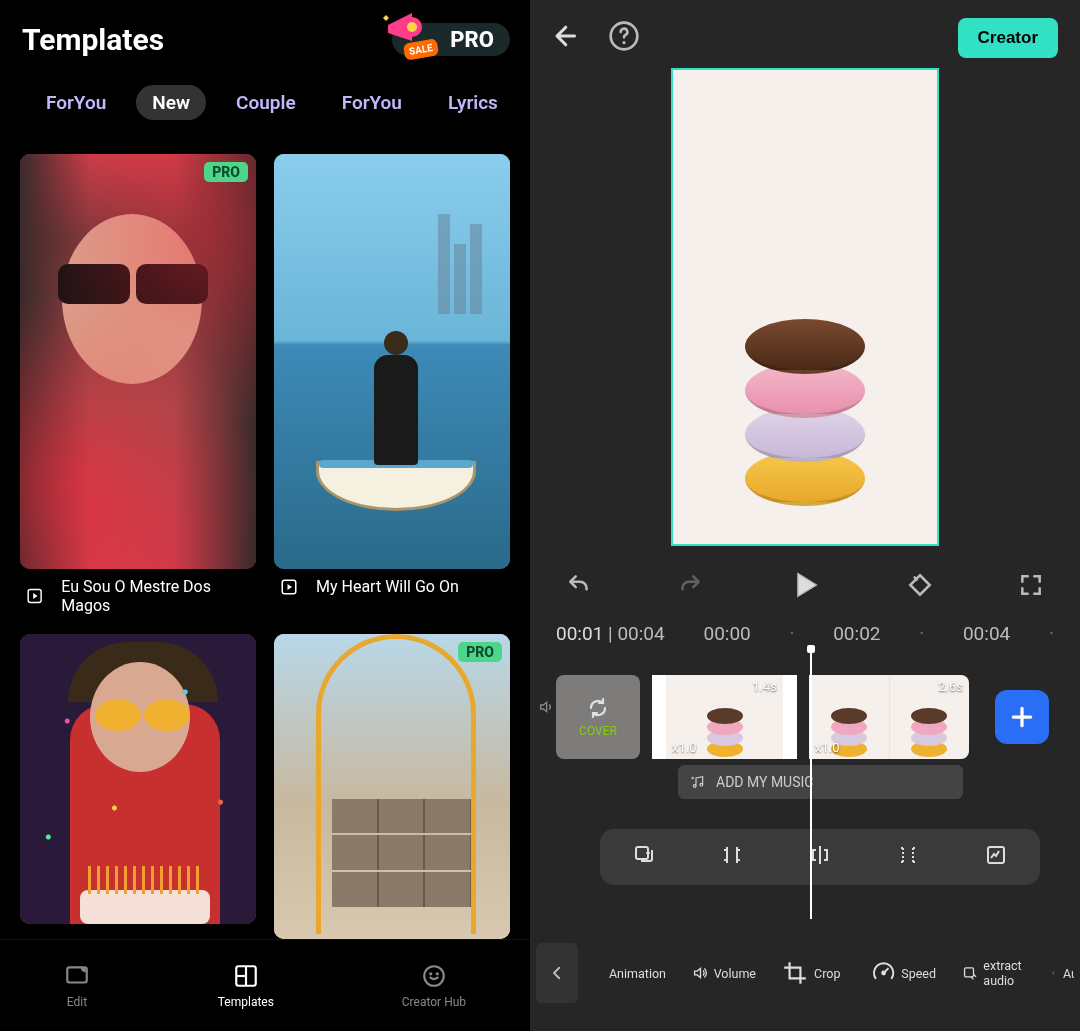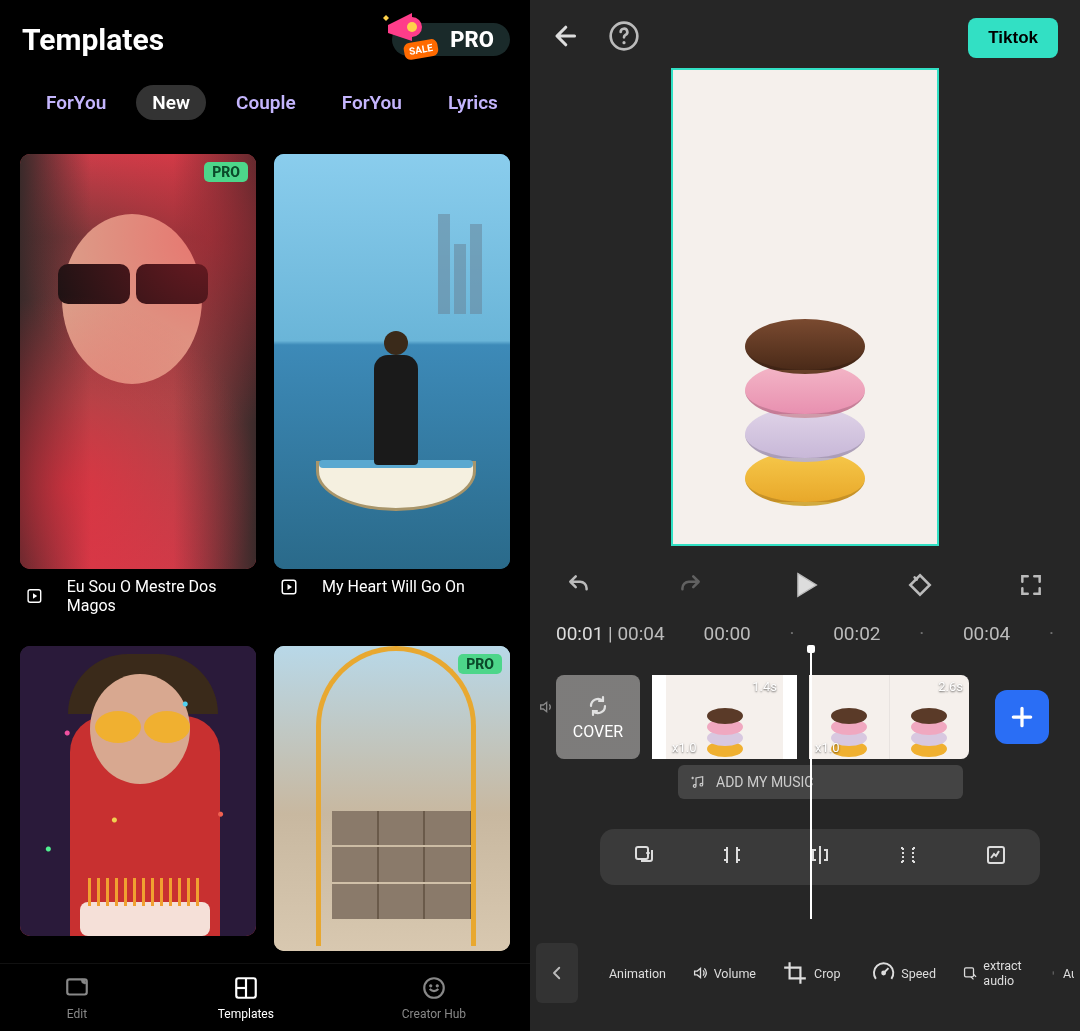--- a/index.html
+++ b/index.html
@@ -113,33 +113,33 @@
     background: #4dd68a;
     color: #0a4a2a;
     font-size: 14px;
     font-weight: 800;
     padding: 2px 8px;
     border-radius: 5px;
   }
   .template-label-row {
     display: flex;
     align-items: center;
-    gap: 24px;
+    gap: 18px;
     color: #fff;
     font-size: 16px;
     padding-left: 6px;
   }
   .reel-icon {
     width: 18px;
     height: 18px;
     fill: #fff;
   }
   
   .bottom-nav {
-    height: 68px;
+    height: 92px;
     background: #000;
     display: flex;
     justify-content: space-around;
     align-items: center;
     border-top: 1px solid #111;
   }
   .nav-item {
     display: flex;
     flex-direction: column;
     align-items: center;
@@ -267,22 +267,22 @@
   }
   .cover-clip {
     width: 84px;
     height: 84px;
     background: #555;
     border-radius: 8px;
     display: flex;
     flex-direction: column;
     justify-content: center;
     align-items: center;
-    color: #ffffff;
-    font-size: 16px;
+    color: #84cc16;
+    font-size: 12px;
     gap: 4px;
     position: relative;
     overflow: hidden;
   }
   .cover-clip-bg {
     position:absolute; inset:0;
     background: linear-gradient(#f5f0ec,#f5f0ec);
     opacity: 0.25;
   }
   .clip-selected {
@@ -614,21 +614,21 @@
           </svg>
       </div>
       <div class="help-btn">
         <svg width="32" height="32" viewBox="0 0 24 24">
             <circle cx="12" cy="12" r="10" fill="none" stroke="#bbb" stroke-width="2"></circle>
             <path d="M9.5 9 a2.5 2.5 0 1 1 3.5 2.3 c-1 0.5 -1 1 -1 1.7" fill="none" stroke="#bbb" stroke-width="2" stroke-linecap="round"></path>
             <circle cx="12" cy="17" r="1.2" fill="#bbb"></circle>
           </svg>
       </div>
     </div>
-    <button class="export-btn">Tiktok</button>
+    <button class="export-btn">Creator</button>
   </div>
 
   <div class="preview-area">
     <div class="preview-frame">
       <div class="donut-stack">
         <div class="donut d1"></div>
         <div class="donut d2"></div>
         <div class="donut d3"></div>
         <div class="donut d4"></div>
       </div>

